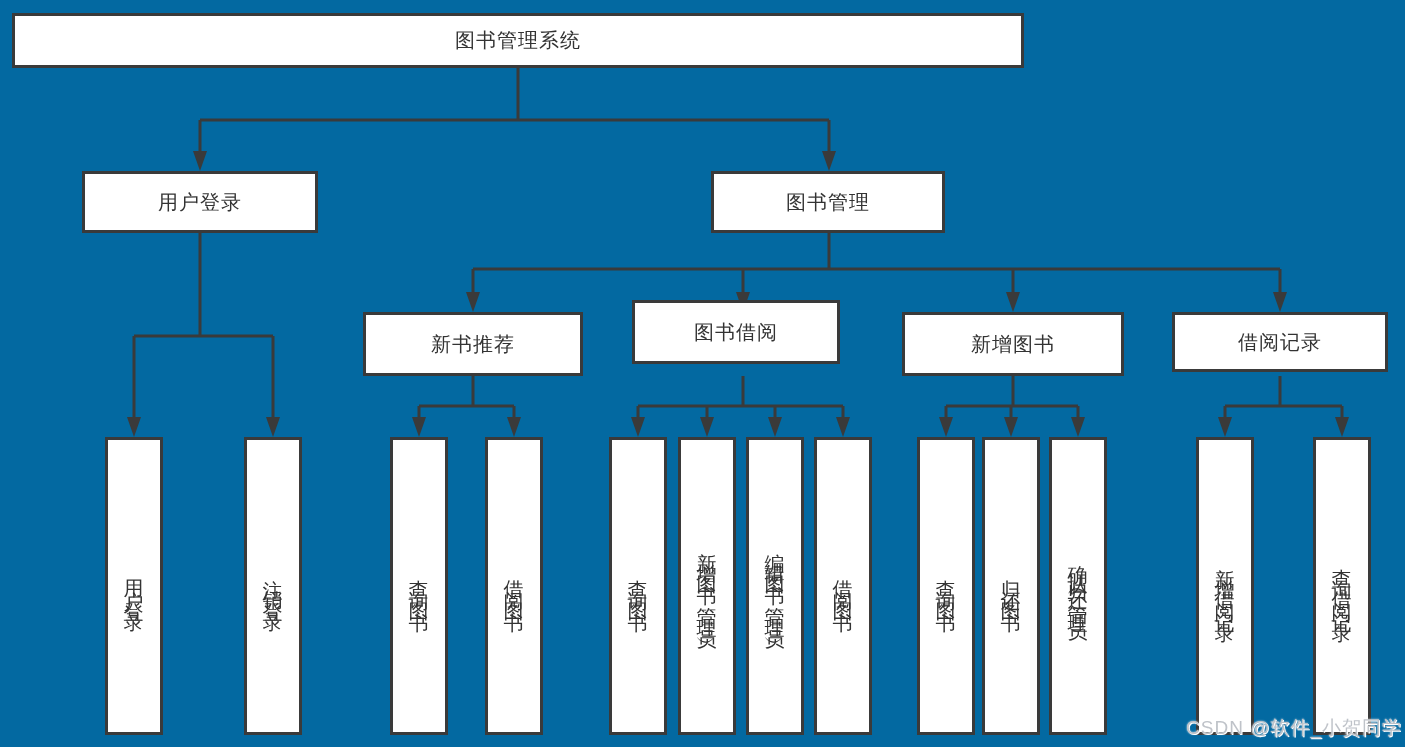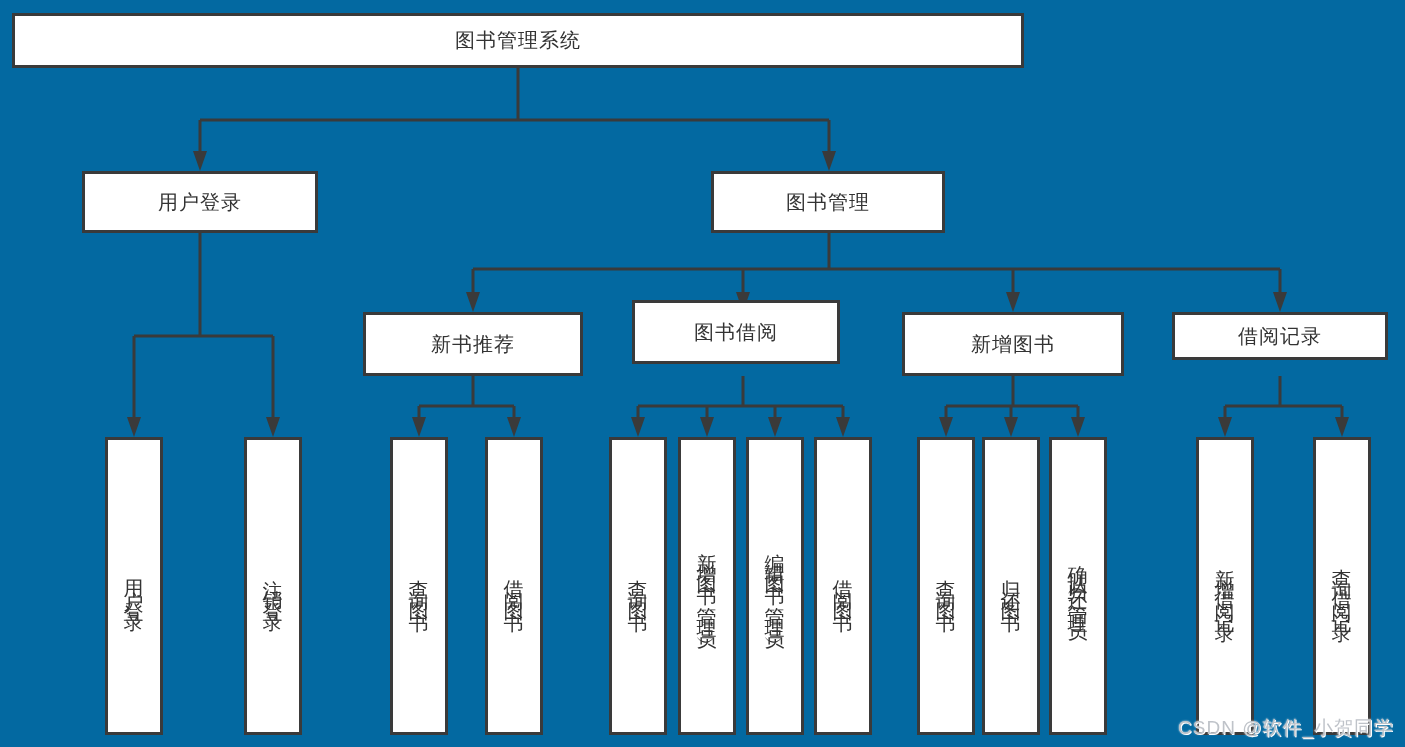--- a/index.html
+++ b/index.html
@@ -39,21 +39,21 @@
   .vtext {
     writing-mode: vertical-rl;
     text-orientation: mixed;
     line-height: 1;
     letter-spacing: 11px;
     font-size: 20px;
   }
   .watermark {
     position: absolute;
     top: 715px;
-    right: 11px;
+    right: 3px;
     font-size: 19px;
     letter-spacing: 1px;
     color: #bfc3c9;
     text-shadow: 0 0 2px #ffffff, 1px 1px 0 #ffffff;
     z-index: 5;
     white-space: nowrap;
     text-align: right;
   }
 </style>
 </head>
@@ -95,21 +95,21 @@
   </svg>
 
   <div class="box" style="left:12px; top:13px; width:1012px; height:55px;">图书管理系统</div>
 
   <div class="box" style="left:82px; top:171px; width:236px; height:62px;">用户登录</div>
   <div class="box" style="left:363px; top:312px; width:220px; height:64px;">新书推荐</div>
 
   <div class="box" style="left:711px; top:171px; width:234px; height:62px;">图书管理</div>
   <div class="box" style="left:632px; top:300px; width:208px; height:64px;">图书借阅</div>
   <div class="box" style="left:902px; top:312px; width:222px; height:64px;">新增图书</div>
-  <div class="box" style="left:1172px; top:312px; width:216px; height:48px;">借阅记录</div>
+  <div class="box" style="left:1172px; top:312px; width:216px; height:60px;">借阅记录</div>
 
   <div class="box leaf" style="left:105px;">
     <span class="vtext">用户登录</span>
   </div>
   <div class="box leaf" style="left:244px;">
     <span class="vtext">注销登录</span>
   </div>
 
   <div class="box leaf" style="left:390px;">
     <span class="vtext">查询图书</span>

